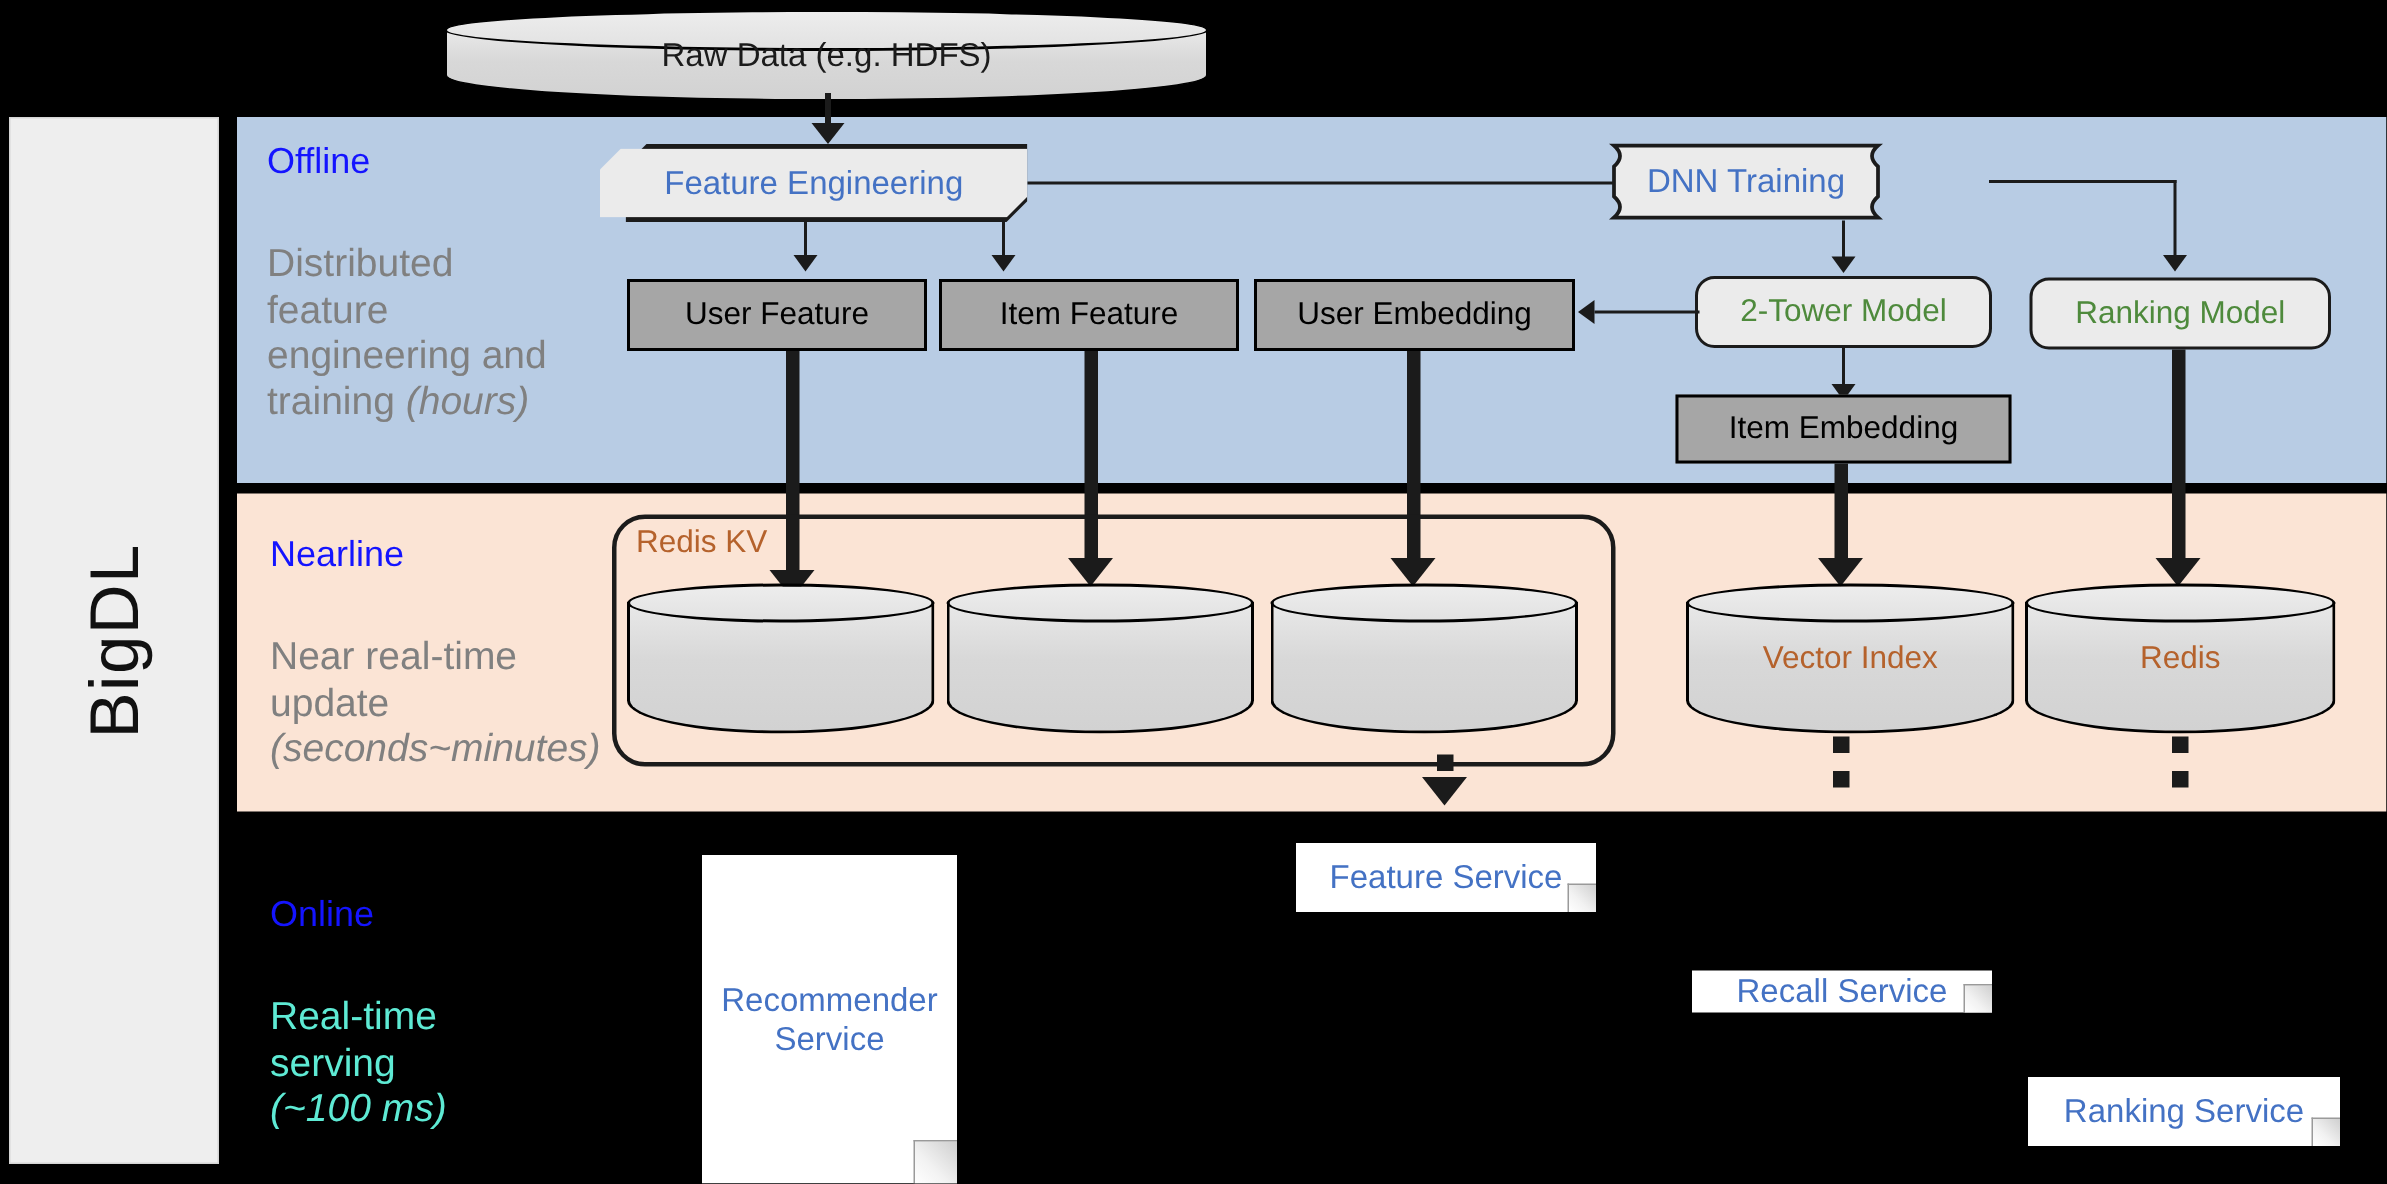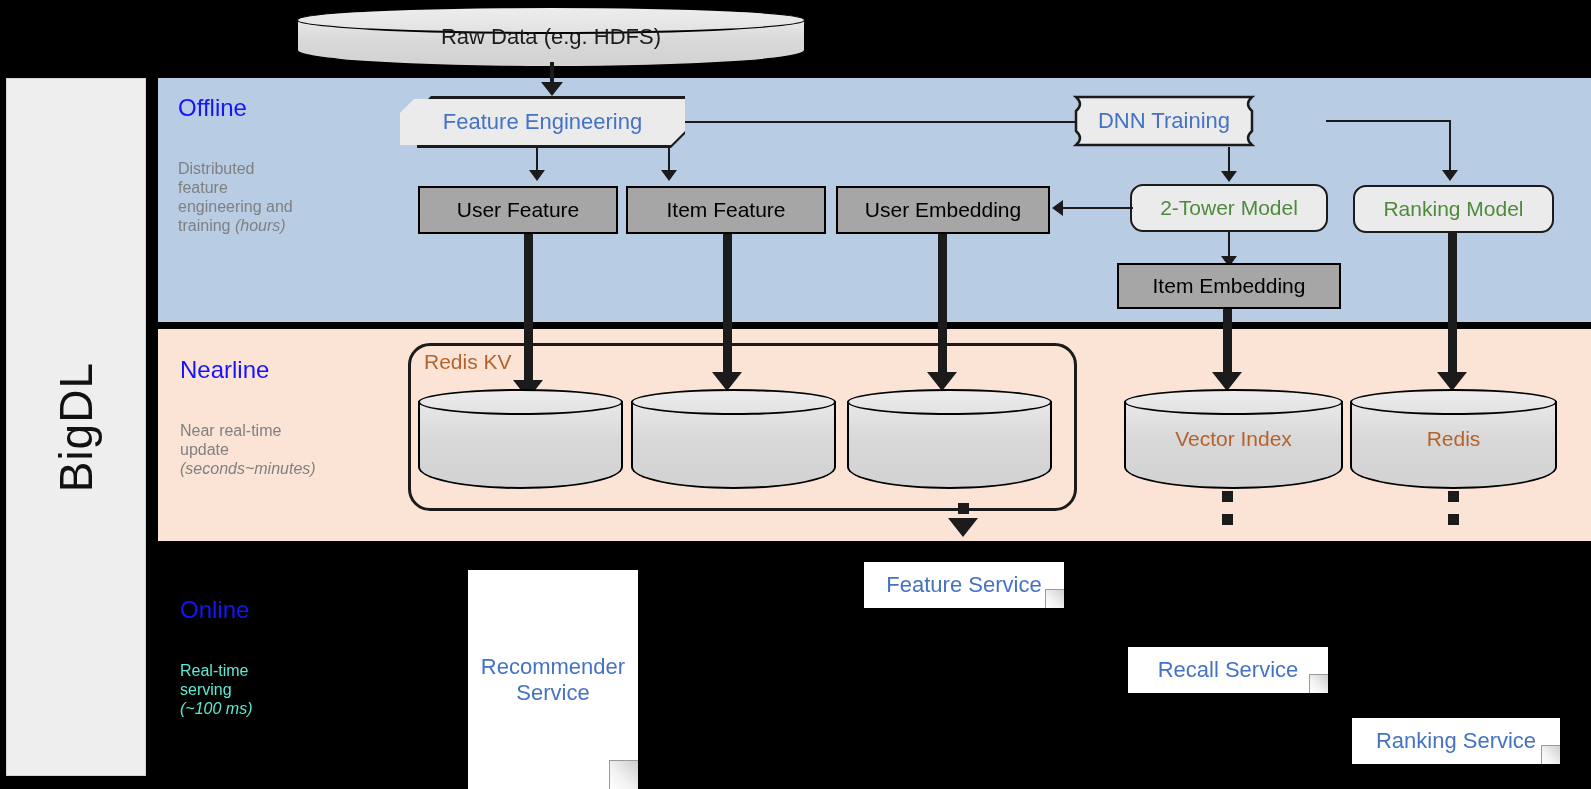--- a/index.html
+++ b/index.html
@@ -25,21 +25,21 @@
     writing-mode:vertical-rl;
     transform:rotate(180deg);
     font-size:46px;color:#111;letter-spacing:1px;
     font-family:"Liberation Sans", sans-serif;
     white-space:nowrap;
   }
 
   
   .band-caption{position:absolute;width:215px;}
   .band-title{font-size:24px;color:#1414ff;font-weight:400;margin:0 0 10px 0;line-height:1;}
-  .band-sub{font-size:16px;color:#808080;line-height:1.18;margin-top:40px;}
+  .band-sub{font-size:26px;color:#808080;line-height:1.18;margin-top:40px;}
   .band-sub em{font-style:italic;}
   #cap-offline{left:178px;top:96px;}
   #cap-nearline{left:180px;top:358px;}
   #cap-online{left:180px;top:598px;}
   #cap-online .band-sub{color:#5eead4;}
 
   
   .node{position:absolute;box-sizing:border-box;display:flex;align-items:center;justify-content:center;text-align:center;}
   .node span{display:block;line-height:1.12;}
 
@@ -277,21 +277,21 @@
       <span>Service</span>
     </span>
     <div class="fold" style="width:28px;height:28px;"></div>
   </div>
 
   <div class="doc" style="left:864px;top:562px;width:200px;height:46px;">
     <span>Feature Service</span>
     <div class="fold"></div>
   </div>
 
-  <div class="doc" style="left:1128px;top:647px;width:200px;height:46px;">
+  <div class="doc" style="left:1128px;top:647px;width:200px;height:28px;">
     <span>Recall Service</span>
     <div class="fold"></div>
   </div>
 
   <div class="doc" style="left:1352px;top:718px;width:208px;height:46px;">
     <span>Ranking Service</span>
     <div class="fold"></div>
   </div>
 
 </div>

